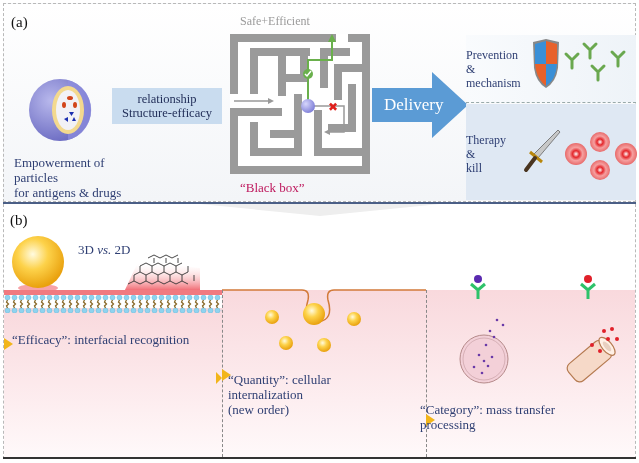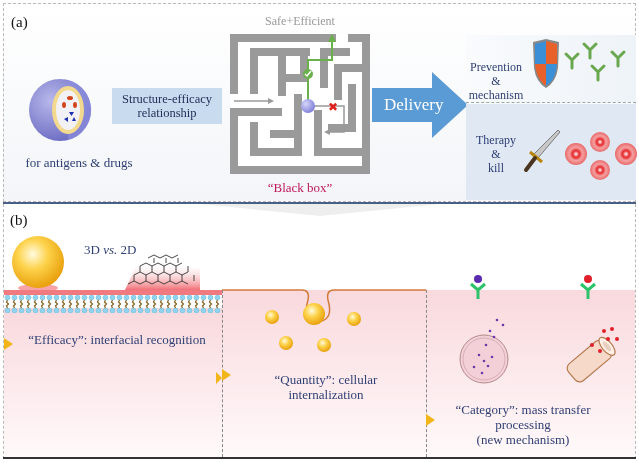--- a/index.html
+++ b/index.html
@@ -4,21 +4,21 @@
 <style>
   html, body { margin:0; padding:0; background:#ffffff; }
   body { width:639px; height:463px; position:relative; overflow:hidden; font-family:"Liberation Serif", serif; }
   .abs { position:absolute; }
   .panel-a { left:3px; top:3px; width:633px; height:199px; border:1px dashed #b9b9b9; background:linear-gradient(#ffffff, #f3f5f8); box-sizing:border-box; }
   .panel-a-bottom { left:3px; top:202px; width:633px; height:2px; background:#4b5f86; }
   .panel-b { left:3px; top:204px; width:633px; height:255px; border:1px dashed #b9b9b9; border-top:none; background:#fff; box-sizing:border-box; }
   .panel-b-bottom { left:3px; top:457px; width:633px; height:2px; background:#333; }
   .label { font-size:15px; color:#111; }
   .navy { color:#2f3f73; }
-  .center { text-align:center; }
+  .center { }
   .t13 { font-size:13px; line-height:15px; }
   .t12 { font-size:12px; line-height:14px; }
   .sfbox { left:112px; top:88px; width:110px; height:36px; background:#c9dcef; display:flex; align-items:center; justify-content:center; text-align:center; color:#23305a; font-size:12.5px; line-height:14px; }
   .rbox-top { left:466px; top:35px; width:170px; height:67px; background:linear-gradient(90deg,#f9fbfd,#eef3f8); }
   .rbox-bot { left:466px; top:104px; width:170px; height:96px; background:#dfe8f3; }
   .rdiv { left:466px; top:102px; width:170px; height:0; border-top:1px dashed #9aa; }
   .cell { top:262px; height:195px; background:linear-gradient(#f9d9dd, #fff9fa); }
   .membrane-red { left:4px; top:290px; width:218px; height:5px; background:#f07a80; }
   .cdivider { top:290px; width:0; height:167px; border-left:1px dashed #888; }
   .tri { width:0; height:0; border-top:6px solid transparent; border-bottom:6px solid transparent; border-left:9px solid #f2b51a; }
@@ -42,27 +42,28 @@
   <ellipse cx="40" cy="32" rx="16" ry="24" fill="#f3d98e"></ellipse>
   <ellipse cx="40" cy="32" rx="12" ry="20" fill="#f2f2f6"></ellipse>
   <ellipse cx="42" cy="20" rx="3" ry="2" fill="#d2461b"></ellipse>
   <ellipse cx="36" cy="27" rx="2" ry="3" fill="#d2461b"></ellipse>
   <ellipse cx="47" cy="27" rx="2" ry="3" fill="#d2461b"></ellipse>
   <polygon points="41,34 46,34 43.5,38" fill="#1b2fb0"></polygon>
   <polygon points="36,41 40,39 40,44" fill="#1b2fb0"></polygon>
   <polygon points="44,43 48,43 46,39" fill="#1b2fb0"></polygon>
 </svg>
 <div class="abs center t13 navy" style="left:14px;top:155px;width:130px;">
+  <div>Empowerment of particles</div>
   <div>for antigens &amp; drugs</div>
 </div>
 
 <div class="abs sfbox">
   <div>
+    <div>relationship</div>
     <div>Structure-efficacy</div>
-    <div>relationship</div>
   </div>
 </div>
 
 <div class="abs center" style="left:240px;top:14px;width:120px;font-size:12px;color:#9a9a9a;">Safe+Efficient</div>
 <svg class="abs" style="left:230px;top:34px;" width="140" height="140">
   <rect x="0" y="0" width="140" height="140" fill="#ffffff"></rect>
   <g fill="#9a9a9a">
 
     <rect x="0" y="0" width="106" height="8"></rect>
     <rect x="118" y="0" width="22" height="8"></rect>
@@ -112,21 +113,21 @@
 
 <svg class="abs" style="left:372px;top:72px;" width="96" height="66">
   <polygon points="0,16 60,16 60,0 96,33 60,66 60,50 0,50" fill="#5b9bd5"></polygon>
 </svg>
 <div class="abs" style="left:384px;top:95px;font-size:17px;color:#fff;">Delivery</div>
 
 <div class="abs rbox-top"></div>
 <div class="abs rdiv"></div>
 <div class="abs rbox-bot"></div>
 
-<div class="abs center t12 navy" style="left:466px;top:48px;width:60px;margin-top:12px;">
+<div class="abs center t12 navy" style="left:466px;top:48px;width:60px;">
   <div>Prevention</div>
   <div>&amp;</div>
   <div>mechanism</div>
 </div>
 <svg class="abs" style="left:530px;top:38px;" width="32" height="52">
   <path d="M3 4 L16 1 L29 4 L28 30 Q26 44 16 50 Q6 44 4 30 Z" fill="#888"></path>
   <path d="M5 6 L16 3 L16 26 L5 26 Z" fill="#3a8fd6"></path>
   <path d="M16 3 L27 6 L27 26 L16 26 Z" fill="#e8612a"></path>
   <path d="M5 26 L16 26 L16 48 Q8 42 6 32 Z" fill="#e8612a"></path>
   <path d="M16 26 L27 26 Q26 42 16 48 Z" fill="#3a8fd6"></path>
@@ -179,21 +180,21 @@
   <defs>
       <radialGradient id="gs" cx="40%" cy="35%" r="65%">
         <stop offset="0" stop-color="#fffbe0"></stop>
         <stop offset="0.45" stop-color="#fdd24a"></stop>
         <stop offset="1" stop-color="#e9a10e"></stop>
       </radialGradient>
     </defs>
   <ellipse cx="28" cy="54" rx="20" ry="4" fill="#f7a3a8"></ellipse>
   <circle cx="28" cy="28" r="26" fill="url(#gs)"></circle>
 </svg>
-<div class="abs t13 navy" style="left:78px;top:242px;margin-left:6px;">
+<div class="abs t13 navy" style="left:78px;top:242px;">
   <span>3D</span>
   <i>vs.</i>
   <span>2D</span>
 </div>
 
 <svg class="abs" style="left:118px;top:248px;" width="88" height="46">
   <defs>
       <linearGradient id="gr" x1="0" y1="1" x2="0" y2="0">
         <stop offset="0" stop-color="#ef5a63"></stop>
         <stop offset="1" stop-color="#ffffff" stop-opacity="0"></stop>
@@ -288,20 +289,20 @@
 <div class="abs tri" style="left:222px;top:369px;"></div>
 <div class="abs tri" style="left:426px;top:414px;"></div>
 <div class="abs tri" style="left:216px;top:372px;border-left-width:6px;"></div>
 
 <div class="abs center t13 navy" style="left:12px;top:332px;width:210px;">
   <div>“Efficacy”: interfacial recognition</div>
 </div>
 <div class="abs center t13 navy" style="left:228px;top:372px;width:196px;">
   <div>“Quantity”: cellular</div>
   <div>internalization</div>
+  <div>(new order)</div>
 </div>
 <div class="abs center t13 navy" style="left:420px;top:402px;width:206px;">
   <div>“Category”: mass transfer</div>
   <div>processing</div>
-  <div>(new mechanism)</div>
 </div>
 
 <div class="abs panel-b-bottom"></div>
 
 </body></html>

